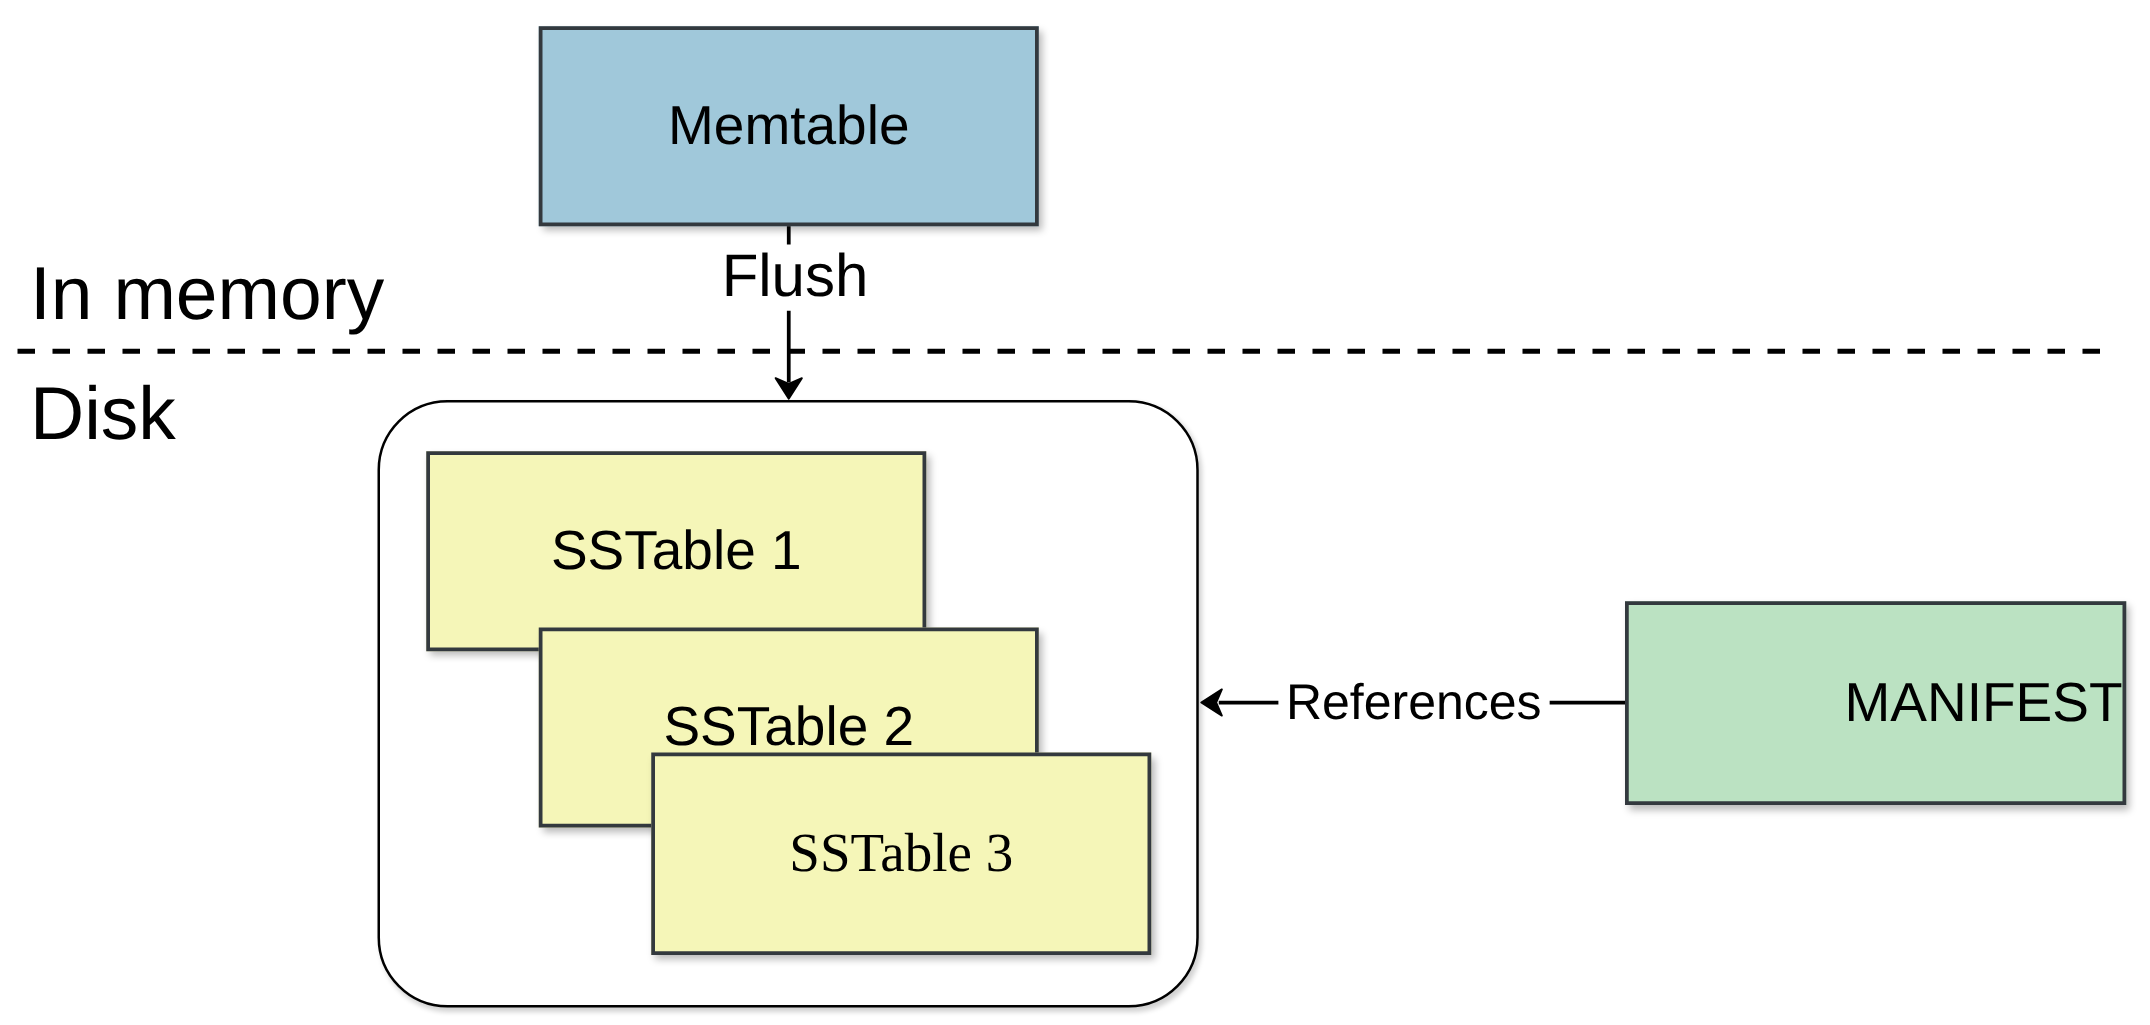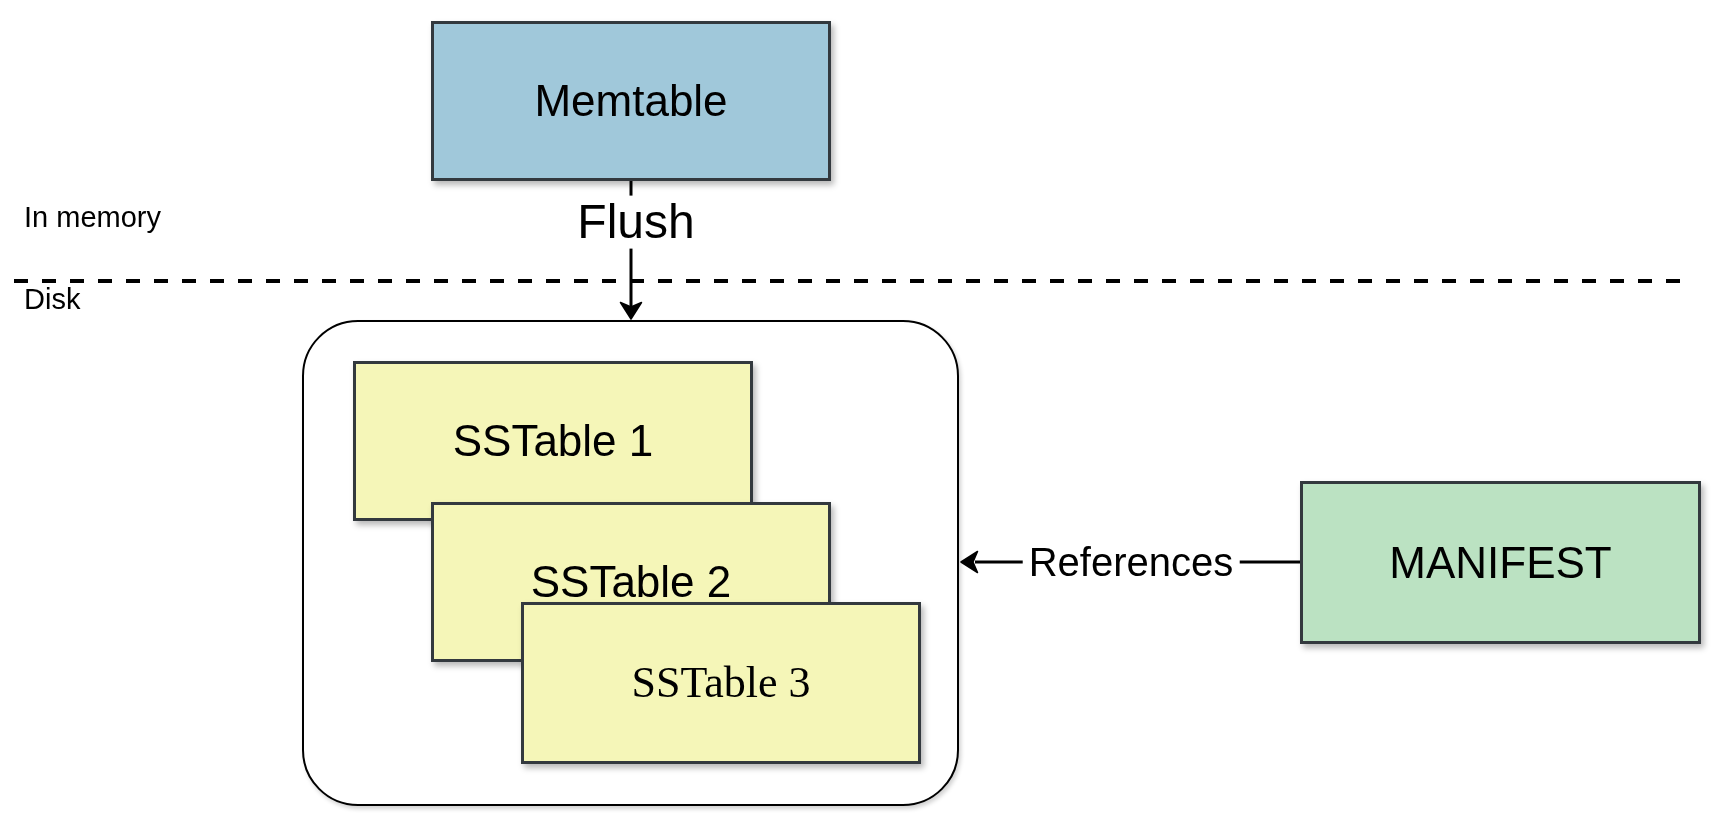--- a/index.html
+++ b/index.html
@@ -36,35 +36,35 @@
     position: absolute;
     left: 302px; top: 320px;
     width: 657px; height: 486px;
     box-sizing: border-box;
     border: 2.5px solid #000000;
     border-radius: 56px;
     background: #ffffff;
     box-shadow: 2px 3px 4px rgba(0,0,0,0.18);
     z-index: 1;
   }
-  .sstable-1 { left: 353px; top: 361px; width: 400px; height: 160px; }
+  .sstable-1 { left: 341px; top: 361px; width: 400px; height: 160px; }
   .sstable-2 { left: 431px; top: 502px; width: 400px; height: 160px; }
   .sstable-3 { left: 521px; top: 602px; width: 400px; height: 162px; font-family: Liberation Serif, serif; }
   .manifest-box {
     left: 1300px; top: 481px;
-    width: 401px; height: 163px;
+    width: 401px; height: 163px; justify-content: flex-end;
   }
   .zone-label {
     position: absolute;
-    font-size: 29px;
+    font-size: 60px;
     line-height: 1.1;
     z-index: 4;
   }
   .memory-label { left: 24px; top: 202px; }
-  .disk-label   { left: 24px; top: 284px; }
+  .disk-label   { left: 24px; top: 298px; }
   .edge-label {
     position: absolute;
     transform: translate(-50%, -50%);
     background: #ffffff;
     padding: 0 6px;
     line-height: 1.1;
     z-index: 4;
     white-space: nowrap;
   }
   .flush-label {

